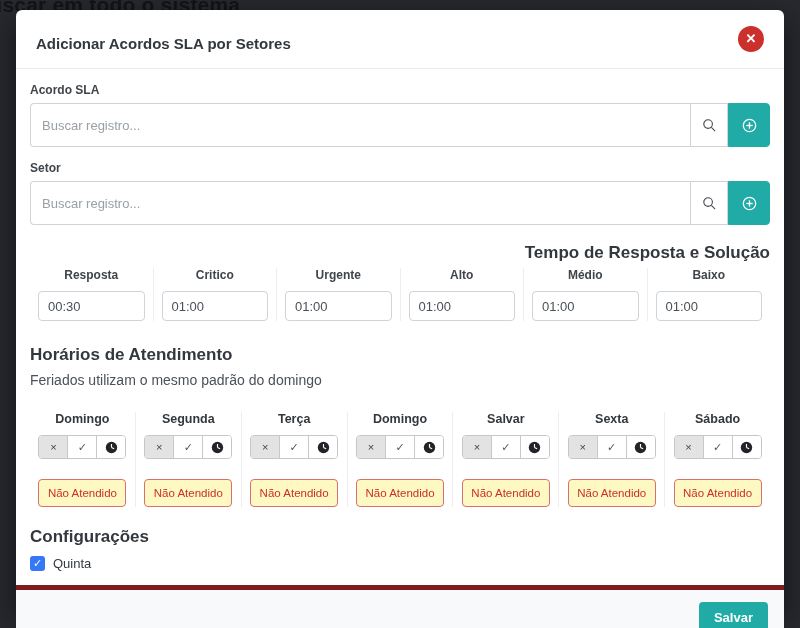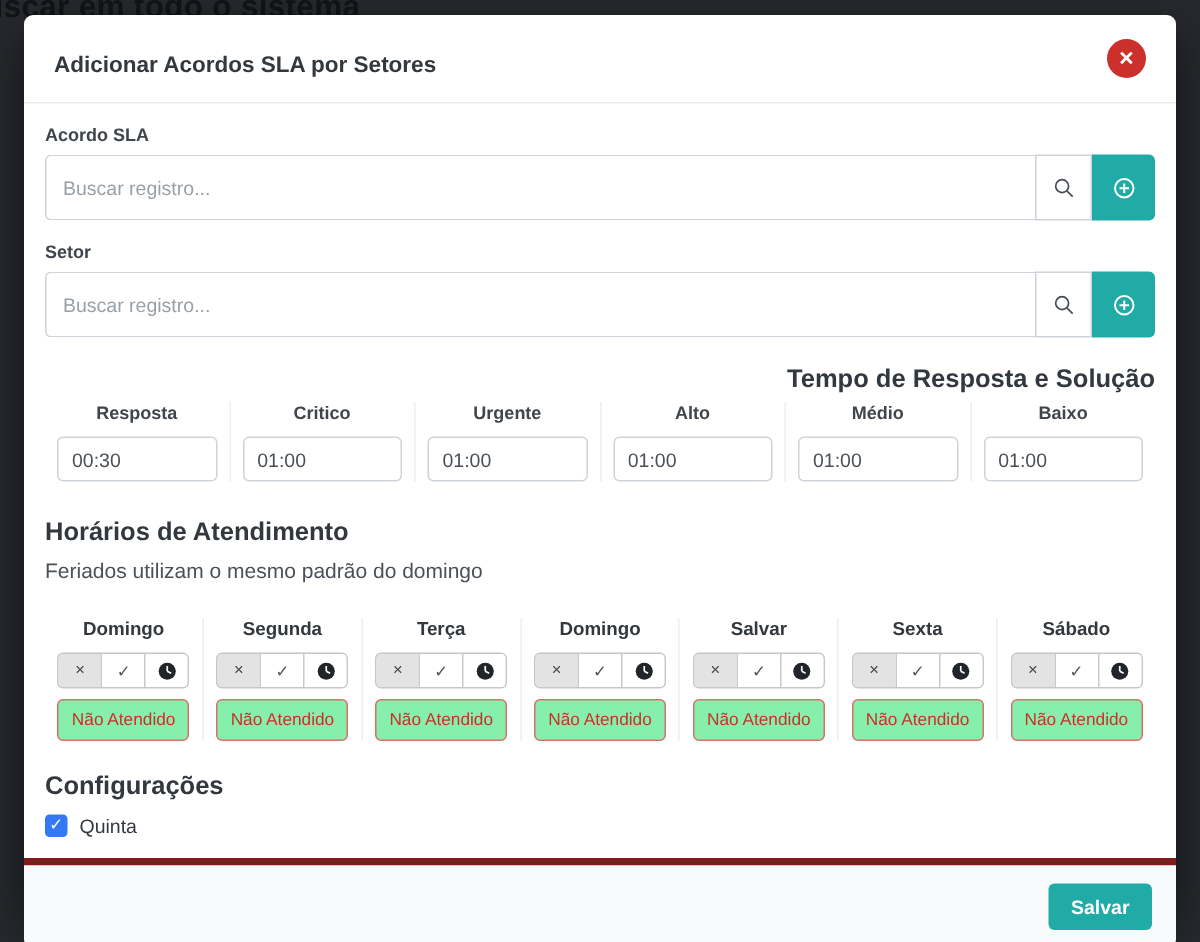--- a/index.html
+++ b/index.html
@@ -75,22 +75,22 @@
     border:1px solid #c6c6c6; border-radius:4px; overflow:hidden; background:#fff;
   }
   .seg {
     flex:1; display:flex; align-items:center; justify-content:center;
     font-size:11px; color:#555; background:#fff; cursor:pointer; border:none;
     font-family:"Liberation Sans", sans-serif;
   }
   .seg + .seg { border-left:1px solid #c9c9c9; }
   .seg.active { background:#e3e3e3; color:#444; }
   .btn-nao {
-    margin:7px auto 0 auto; display:block;
-    background:#86efac; border:1px solid #d9706c; color:#c9302c;
+    margin:20px auto 0 auto; display:block;
+    background:#fef9c3; border:1px solid #d9706c; color:#c9302c;
     font-size:11.5px; padding:7px 5px; width:88px; border-radius:4px;
     cursor:pointer; font-family:"Liberation Sans", sans-serif;
   }
   .config-heading { margin:20px 0 9px 0; }
   .check-row { display:flex; align-items:center; gap:8px; }
   .checkbox {
     width:15px; height:15px; border-radius:3px; background:#3478f6;
     color:#fff; font-size:11px; line-height:15px; text-align:center; cursor:pointer;
   }
   .check-label { font-size:13px; color:#343a40; }

